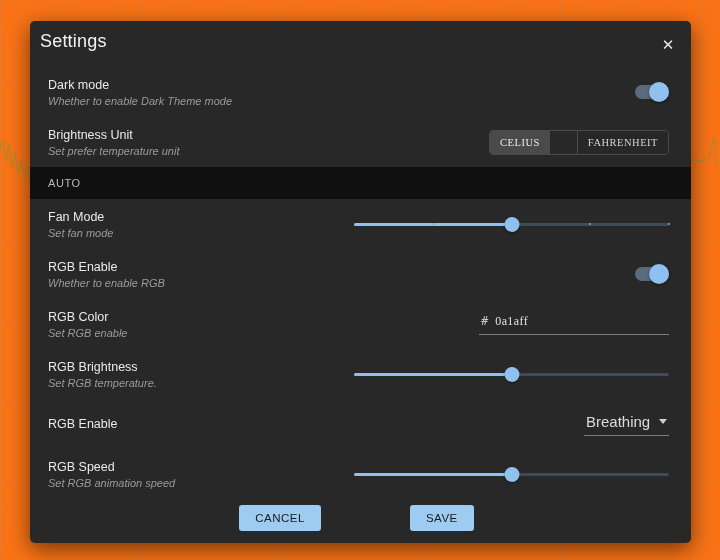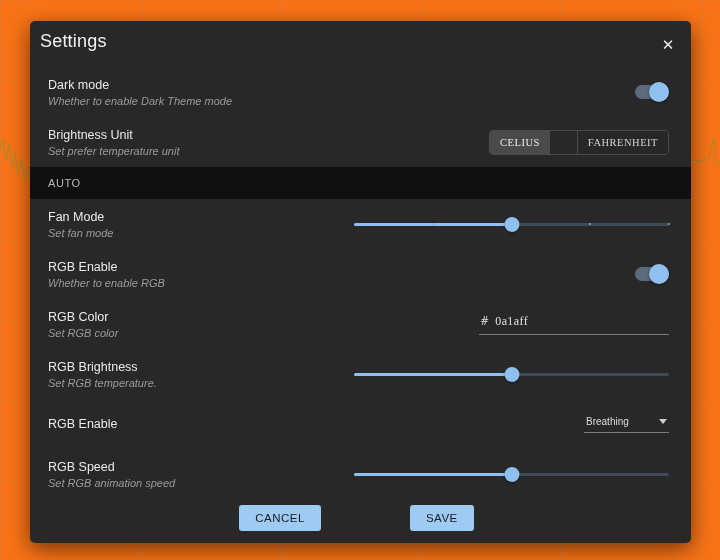--- a/index.html
+++ b/index.html
@@ -228,21 +228,21 @@
   
   .select {
     width: 85px;
     border-bottom: 1px solid #7d7d7d;
     padding: 0 2px 5px 2px;
     display: flex;
     align-items: center;
     justify-content: space-between;
     cursor: pointer;
   }
-  .select-value { font-size: 10px; color: #dcdcdc; }
+  .select-value { font-size: 15px; color: #dcdcdc; }
   .caret {
     width: 0; height: 0;
     border-left: 4.5px solid transparent;
     border-right: 4.5px solid transparent;
     border-top: 5px solid #cfcfcf;
   }
 
   
   .footer {
     position: absolute;
@@ -343,21 +343,21 @@
         <div class="row-ctrl">
           <div class="switch">
             <div class="knob"></div>
           </div>
         </div>
       </div>
 
       <div class="row">
         <div class="row-text">
           <span class="row-title">RGB Color</span>
-          <span class="row-sub">Set RGB color</span>
+          <span class="row-sub">Set RGB enable</span>
         </div>
         <div class="row-ctrl">
           <div class="hex-field">
             <span class="hex-hash">#</span>
             <span class="hex-val">0a1aff</span>
           </div>
         </div>
       </div>
 
       <div class="row">

